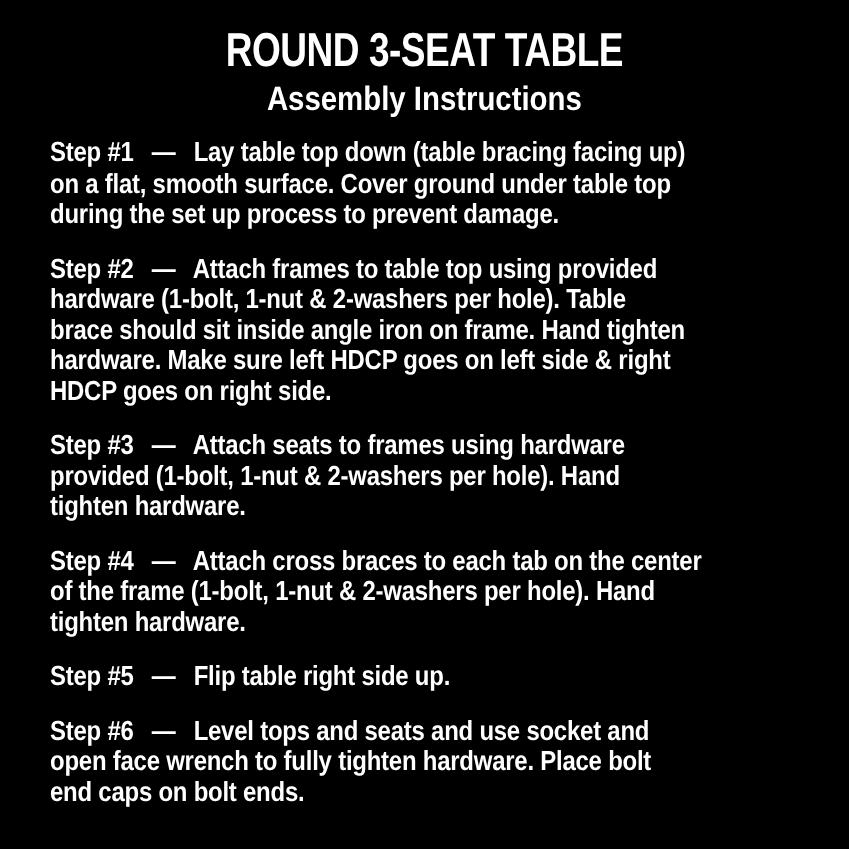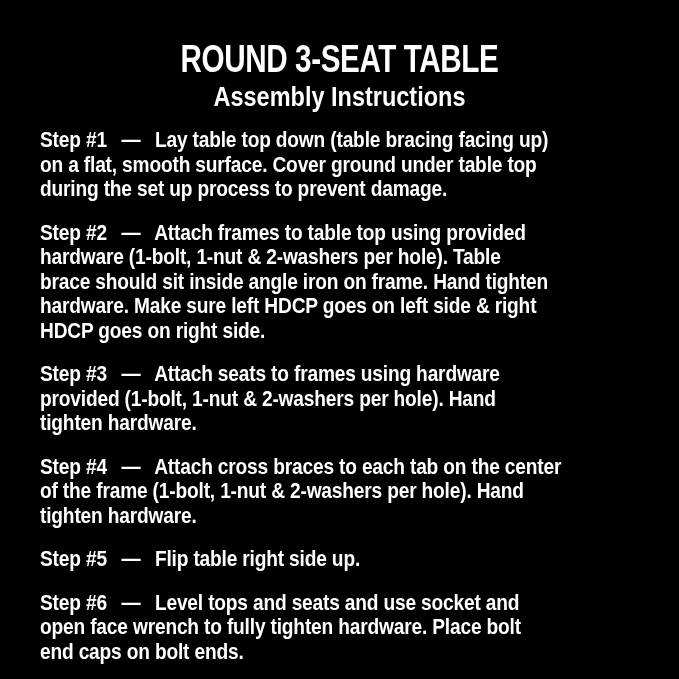--- a/index.html
+++ b/index.html
@@ -12,21 +12,21 @@
     background: #000000;
     color: #ffffff;
     overflow: hidden;
     font-family: "Liberation Sans", sans-serif;
     font-weight: bold;
   }
   .card {
     width: 679px;
     height: 672px;
     box-sizing: border-box;
-    padding-top: 38px;
+    padding-top: 20px;
   }
   .title {
     margin: 0;
     text-align: center;
     font-size: 38px;
     line-height: 42px;
     font-weight: bold;
     letter-spacing: -0.5px;
     transform: scaleX(0.78);
     transform-origin: 50% 50%;

